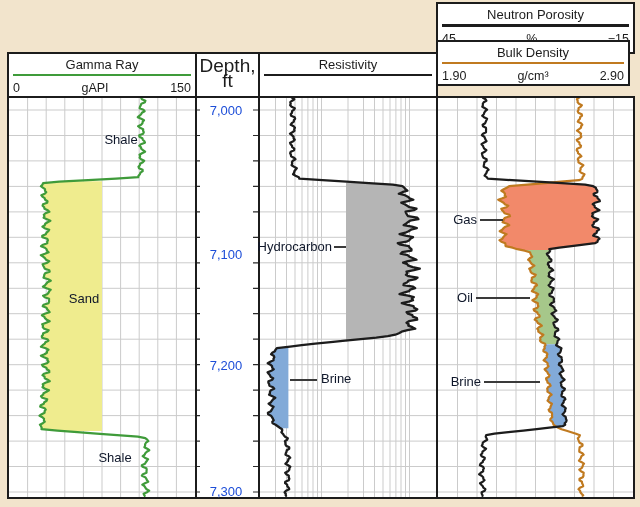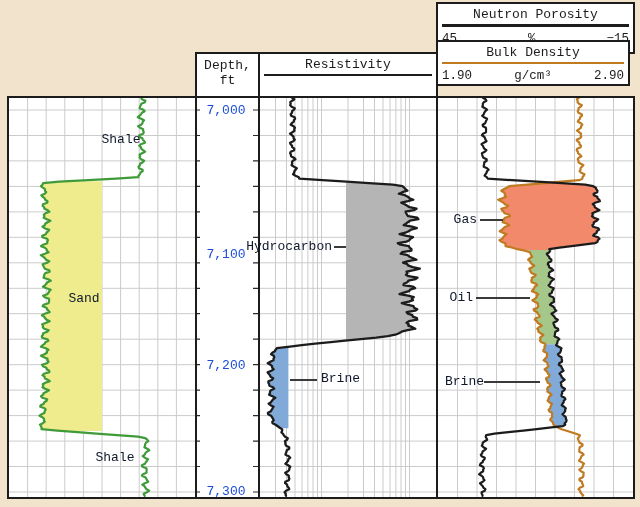--- a/index.html
+++ b/index.html
@@ -1,22 +1,22 @@
 <!DOCTYPE html>
 <html><head>
 <meta charset="utf-8">
 <style>
   html,body{margin:0;padding:0;background:#f2e4cc;}
   .fig{position:relative;width:640px;height:507px;background:#f2e4cc;
-       font-family:Liberation Mono, monospace;overflow:hidden;}
+       font-family:Liberation Sans, sans-serif;overflow:hidden;}
   .box{position:absolute;background:#ffffff;border:2px solid #1c1c1c;box-sizing:border-box;}
   .hd-title{font-size:13px;text-align:center;margin-top:3px;color:#1c1c1c;line-height:15px;}
   .hd-rule{height:2px;margin:2px 4px 1px;}
   .hd-scale{display:flex;justify-content:space-between;padding:4px 4px;font-size:12.5px;color:#1c1c1c;}
-  .depth-hd{font-size:13px;text-align:center;margin-top:4px;color:#1c1c1c;line-height:15px;}
+  .depth-hd{font-size:19px;text-align:center;margin-top:4px;color:#1c1c1c;line-height:15px;}
   svg{position:absolute;left:0;top:0;}
   .zlabel{position:absolute;font-size:13px;color:#0f172a;white-space:nowrap;line-height:14px;}
   .zc{transform:translate(-50%,-50%);}
   .zr{text-align:right;}
   .leader{position:absolute;height:2px;background:#3a3a3a;}
   .depth-label{position:absolute;left:197px;width:58px;text-align:center;
                font-size:13px;color:#1d4ed8;}
 </style>
 </head>
 <body>
@@ -26,20 +26,29 @@
   <div class="box" style="left:436px;top:2px;width:199px;height:52px">
     <div class="hd-title">Neutron Porosity</div>
     <div class="hd-rule" style="background:#1c1c1c;height:3px"></div>
     <div class="hd-scale">
       <span>45</span>
       <span>%</span>
       <span>−15</span>
     </div>
   </div>
 
+  <div class="box" style="left:7px;top:52px;width:190px;height:46px">
+    <div class="hd-title">Gamma Ray</div>
+    <div class="hd-rule" style="background:#3f9b3a"></div>
+    <div class="hd-scale">
+      <span>0</span>
+      <span>gAPI</span>
+      <span>150</span>
+    </div>
+  </div>
 
   <div class="box" style="left:195px;top:52px;width:65px;height:46px">
     <div class="depth-hd">
       <div>Depth,</div>
       <div>ft</div>
     </div>
   </div>
 
   <div class="box" style="left:258px;top:52px;width:180px;height:46px">
     <div class="hd-title">Resistivity</div>

